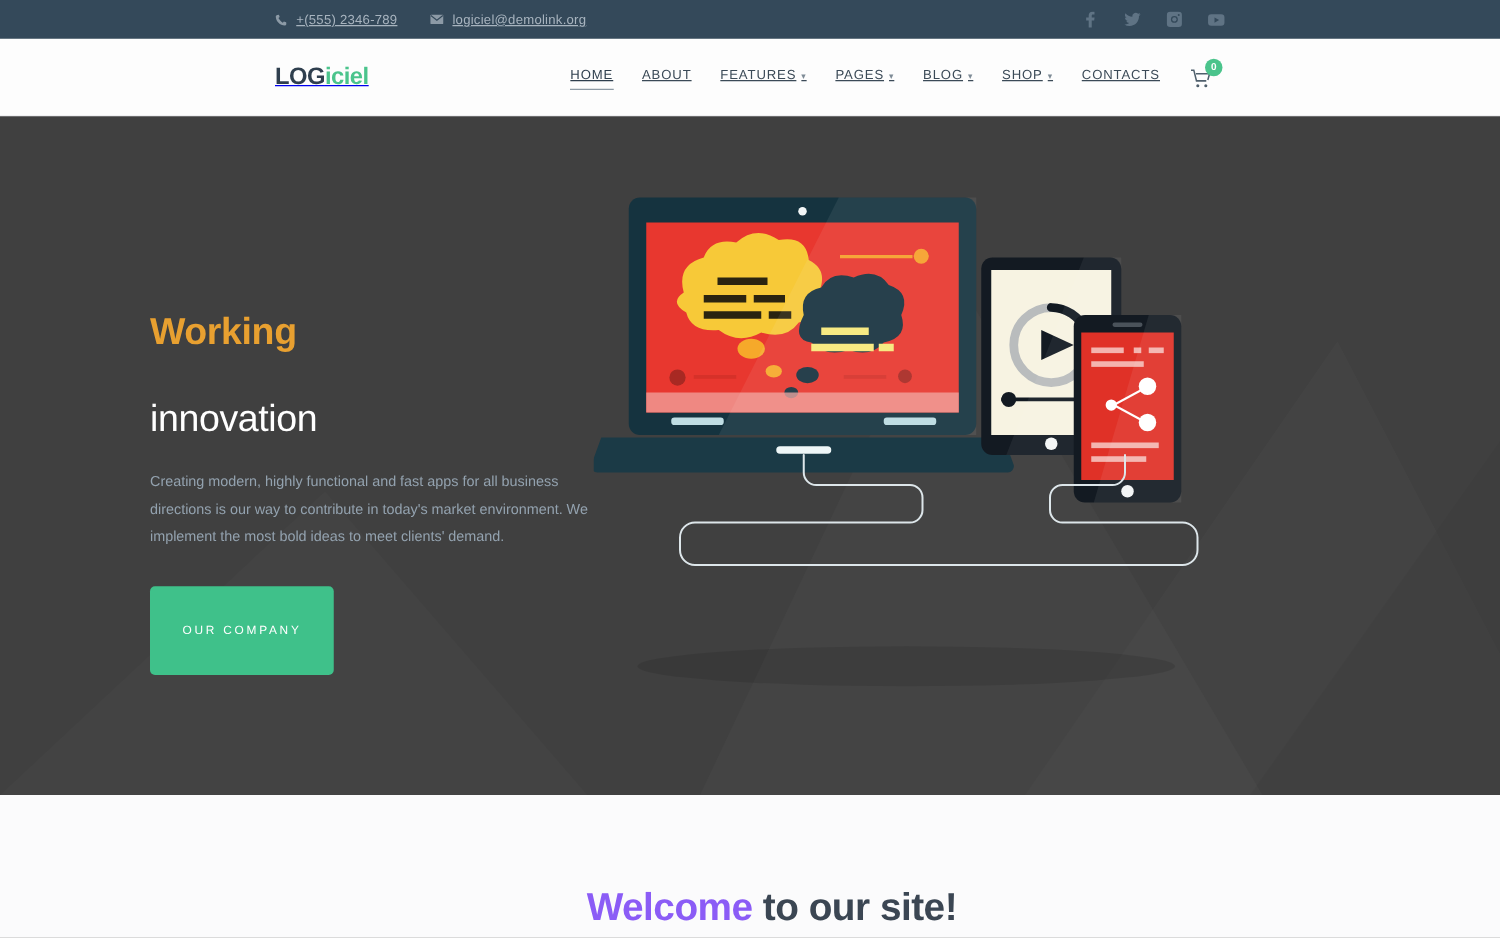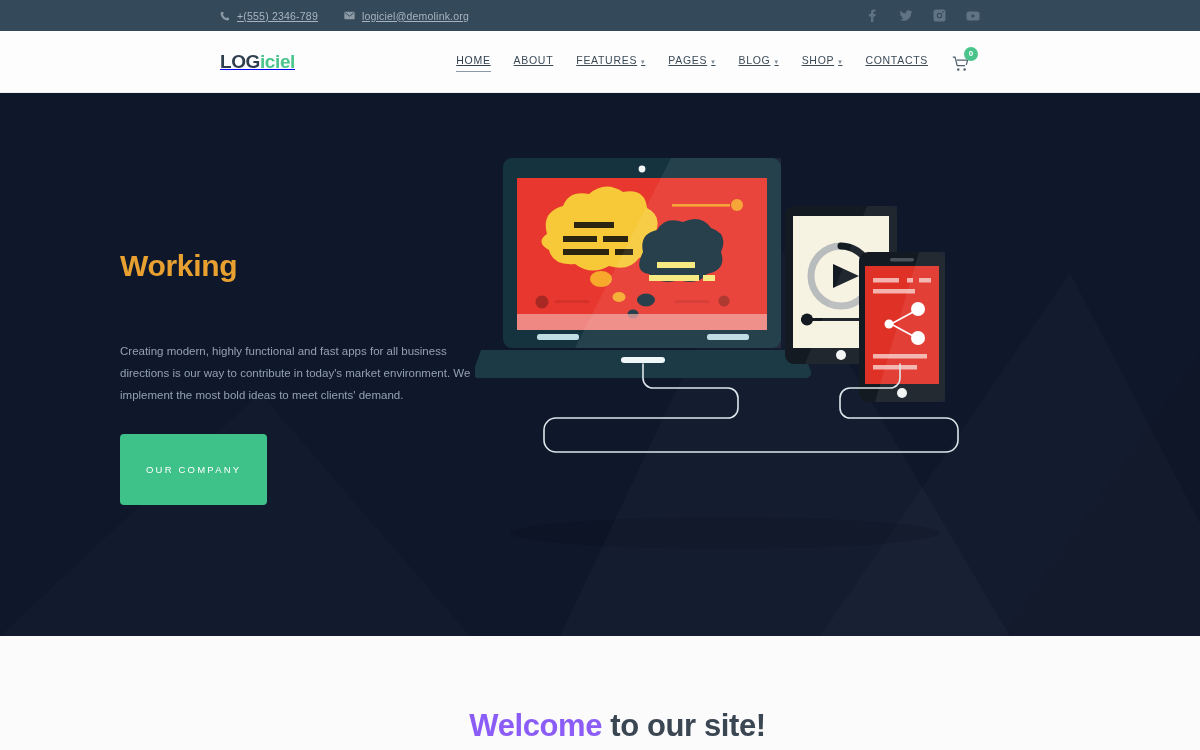--- a/index.html
+++ b/index.html
@@ -87,21 +87,21 @@
     position: absolute; right: 2px; top: 0;
     width: 14px; height: 14px; border-radius: 50%;
     background: #4bc48c; color: #fff;
     font-size: 8px; line-height: 14px; text-align: center;
     font-weight: bold;
   }
 
   
   .hero {
     height: 543px;
-    background: #0f172a;
+    background: #404040;
     position: relative;
     overflow: hidden;
   }
   .hero-bg { position: absolute; inset: 0; }
   .hero-inner {
     position: relative;
     width: 960px; margin: 0 auto; height: 100%;
   }
 
   .hero-copy {
@@ -266,20 +266,21 @@
     <polygon points="0,543 260,300 470,543" fill="#ffffff" opacity="0.015"></polygon>
     <polygon points="1000,543 1200,260 1200,543" fill="#000000" opacity="0.03"></polygon>
   </svg>
 
   <div class="hero-inner">
 
     <div class="hero-copy">
       <h1 class="hero-title">
         <span class="accent">Working</span><br>
         <br>
+        <span class="light">innovation</span>
       </h1>
       <p class="hero-text">Creating modern, highly functional and fast apps for all business directions is our way to contribute in today's market environment. We implement the most bold ideas to meet clients' demand.</p>
       <button class="hero-btn">OUR COMPANY</button>
     </div>
 
     <div class="hero-art">
       <svg viewBox="0 0 520 460" width="520" height="460">
 
         <ellipse cx="250" cy="385" rx="215" ry="16" fill="#000000" opacity="0.10"></ellipse>
 

